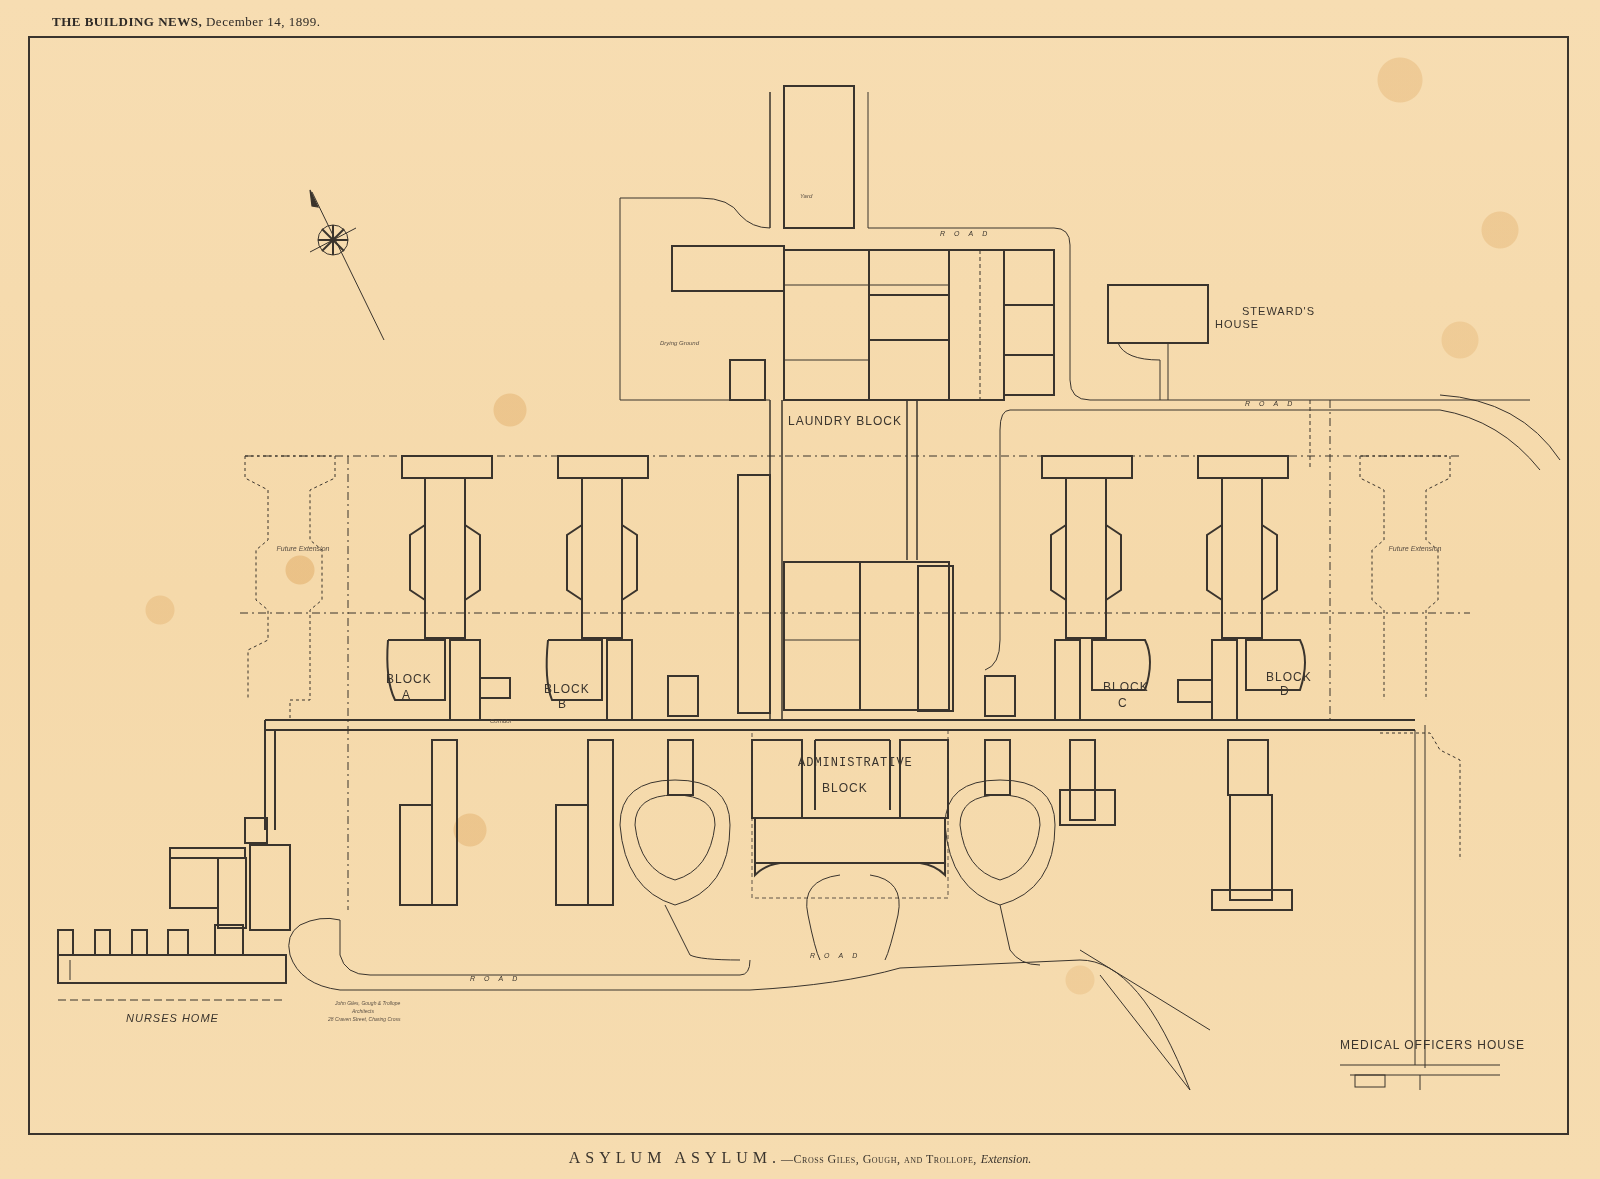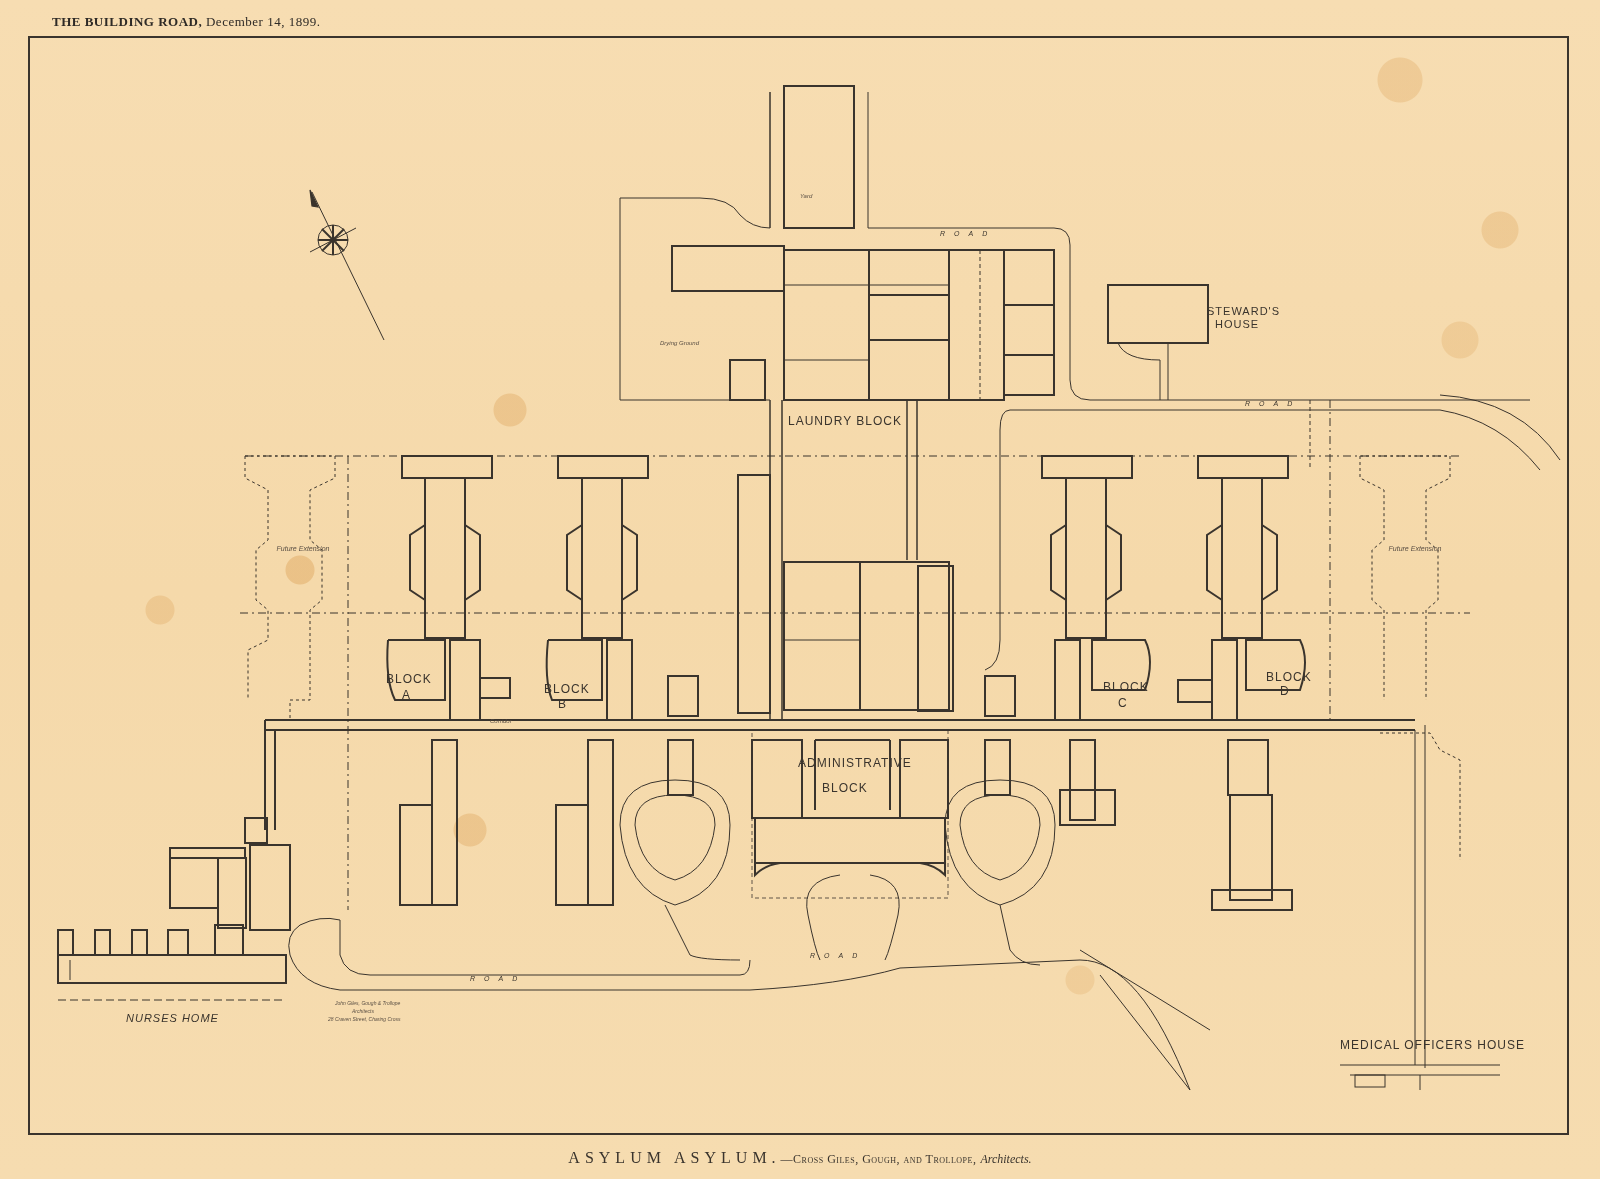--- a/index.html
+++ b/index.html
@@ -47,21 +47,21 @@
   .lbl.big { font-size: 12px; }
   .small { position: absolute; font-size: 6px; color: #5a4f44; font-style: italic; white-space: nowrap; }
   .road { position: absolute; font-size: 7px; color: #3a342d; letter-spacing: 9px; font-style: italic; }
 </style>
 </head>
 <body>
 
 <div class="paper"></div>
 
 <div class="header">
-  <span>THE BUILDING ROAD,</span>
+  <span>THE BUILDING NEWS,</span>
   <span class="date">December 14, 1899.</span>
 </div>
 
 <div class="frame"></div>
 
 <svg class="plan" width="1600" height="1179" viewBox="0 0 1600 1179" fill="none" stroke="#3a342d" stroke-width="1.2">
 
   <g>
     <line x1="312" y1="192" x2="384" y2="340" stroke-width="1"></line>
     <polygon points="310,190 318,207 312,206" fill="#3a342d"></polygon>
@@ -234,33 +234,33 @@
     <line x1="70" y1="960" x2="70" y2="980" stroke-width="1"></line>
   </g>
   <line x1="58" y1="1000" x2="285" y2="1000" stroke-width="1" stroke-dasharray="8,4"></line>
 
   <line x1="1310" y1="400" x2="1310" y2="470" stroke-width="1" stroke-dasharray="4,3"></line>
   <line x1="980" y1="250" x2="980" y2="400" stroke-width="1" stroke-dasharray="4,3"></line>
 </svg>
 
 <div class="lbl big" style="left:788px;top:414px;">Laundry Block</div>
 
-<div class="lbl big" style="left:798px;top:756px;">Administrative</div>
+<div class="lbl big" style="left:798px;top:756px;font-family:Liberation Mono, monospace;">Administrative</div>
 <div class="lbl big" style="left:822px;top:781px;">Block</div>
 
 <div class="lbl big" style="left:386px;top:672px;">Block</div>
 <div class="lbl big" style="left:402px;top:688px;">A</div>
 <div class="lbl big" style="left:544px;top:682px;">Block</div>
 <div class="lbl big" style="left:558px;top:697px;">B</div>
 <div class="lbl big" style="left:1103px;top:680px;">Block</div>
 <div class="lbl big" style="left:1118px;top:696px;">C</div>
 <div class="lbl big" style="left:1266px;top:670px;">Block</div>
 <div class="lbl big" style="left:1280px;top:684px;">D</div>
 
-<div class="lbl" style="left:1207px;top:305px;">Steward's</div>
+<div class="lbl" style="left:1207px;top:305px;padding-left:35px;">Steward's</div>
 <div class="lbl" style="left:1215px;top:318px;">House</div>
 
 <div class="lbl" style="left:126px;top:1012px;font-style:italic;">Nurses Home</div>
 <div class="lbl" style="left:1340px;top:1038px;font-size:12px;">Medical Officers House</div>
 
 <div class="small" style="left:268px;top:545px;width:70px;text-align:center;white-space:normal;font-size:7px;">Future Extension</div>
 <div class="small" style="left:1380px;top:545px;width:70px;text-align:center;white-space:normal;font-size:7px;">Future Extension</div>
 <div class="small" style="left:660px;top:340px;">Drying Ground</div>
 <div class="small" style="left:800px;top:193px;">Yard</div>
 <div class="small" style="left:490px;top:718px;">Corridor</div>
@@ -269,14 +269,14 @@
 <div class="road" style="left:1245px;top:400px;">ROAD</div>
 <div class="road" style="left:470px;top:975px;">ROAD</div>
 <div class="road" style="left:810px;top:952px;">ROAD</div>
 
 <div class="small" style="left:335px;top:1000px;font-size:5px;">John Giles, Gough &amp; Trollope</div>
 <div class="small" style="left:352px;top:1008px;font-size:5px;">Architects</div>
 <div class="small" style="left:328px;top:1016px;font-size:5px;">28 Craven Street, Charing Cross</div>
 
 <div class="caption">
   <span class="title">ASYLUM ASYLUM.</span><span class="authors">—Cross Giles, Gough, and Trollope,</span>
-  <span class="role">Architects.</span>
+  <span class="role">Extension.</span>
 </div>
 
 </body></html>

